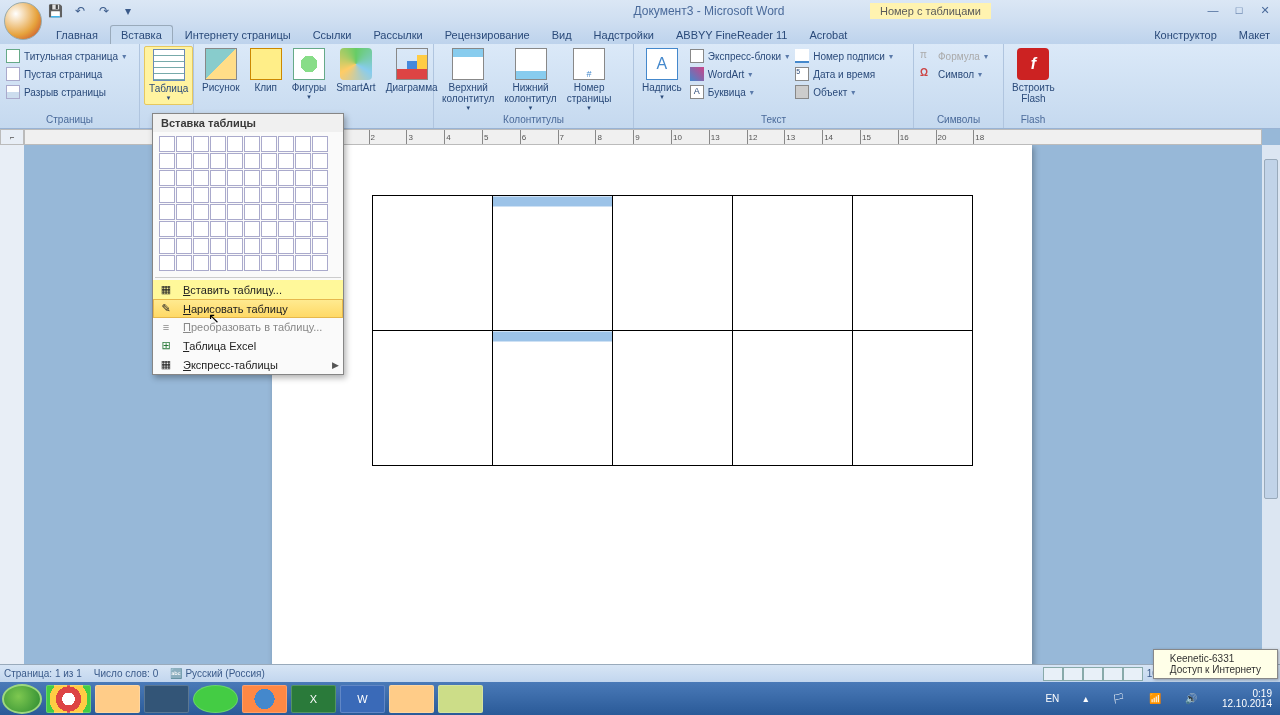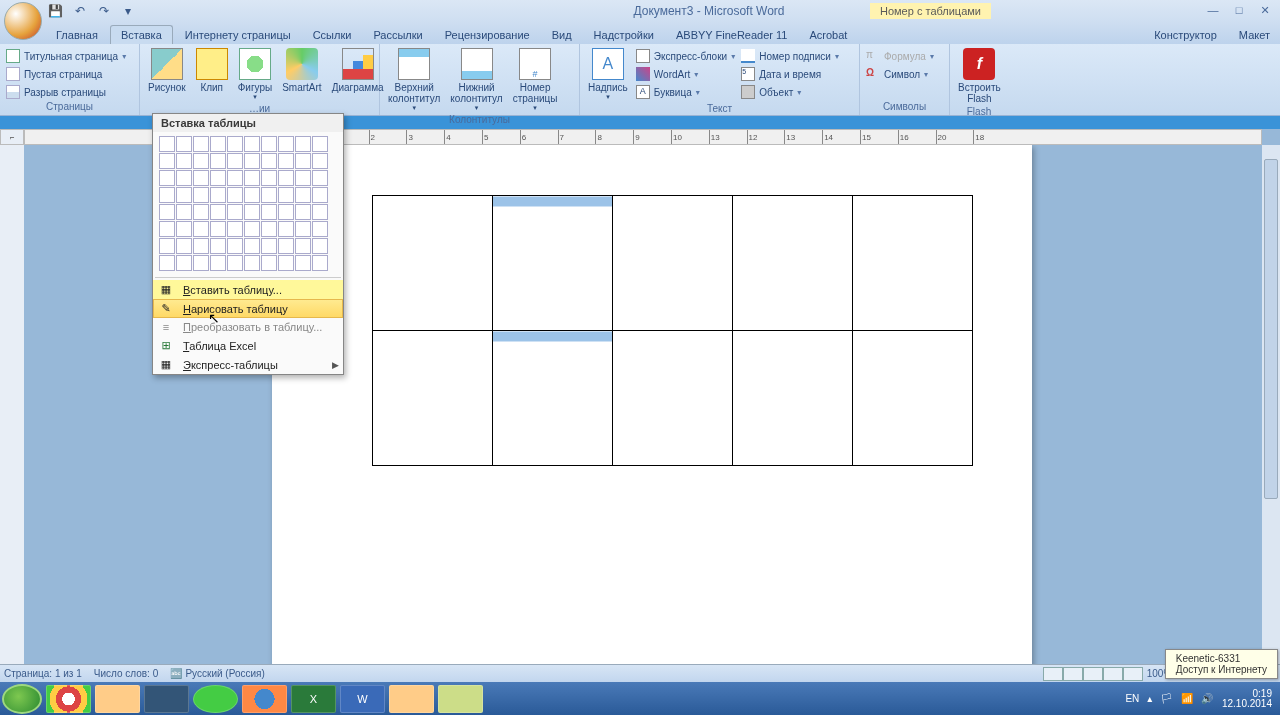--- a/index.html
+++ b/index.html
@@ -15,21 +15,21 @@
   .win-controls { position: absolute; right: 2px; top: 2px; display: flex; }
   .win-btn { width: 26px; height: 16px; display: flex; align-items: center; justify-content: center; color: #4a6a9a; font-size: 11px; }
   
   
   .tabs { height: 22px; background: linear-gradient(#cedef1,#bdd3ec); display: flex; align-items: flex-end; padding-left: 46px; gap: 2px; }
   .tab { padding: 3px 10px; color: #2a4a7a; font-size: 11px; cursor: pointer; }
   .tab.active { background: #c8dbf0; border: 1px solid #9ab; border-bottom: none; border-radius: 3px 3px 0 0; }
   .tabs .spacer { flex: 1; }
   
   
-  .ribbon { height: 72px; background: linear-gradient(#dbe9f8,#c5d9ef); display: flex; border-bottom: 1px solid #99b3d4; }
+  .ribbon { height: 85px; background: linear-gradient(#dbe9f8,#c5d9ef); display: flex; border-bottom: 1px solid #99b3d4; }
   .group { border-right: 1px solid #b0c5df; padding: 2px 4px; display: flex; flex-direction: column; }
   .group-body { flex: 1; display: flex; align-items: flex-start; gap: 2px; }
   .group-label { text-align: center; font-size: 10px; color: #4a6a9a; padding-bottom: 1px; }
   .vbtn { display: flex; flex-direction: column; align-items: center; justify-content: center; padding: 2px 4px; font-size: 10px; color: #2a4a7a; text-align: center; }
   .vbtn.selected { background: #fff3a0; border: 1px solid #e6c860; border-radius: 2px; }
   .icon32 { width: 32px; height: 32px; display: block; margin-bottom: 2px; }
   .small-item { display: flex; align-items: center; gap: 4px; font-size: 10px; color: #2a4a7a; padding: 1px 2px; white-space: nowrap; }
   .small-icon { width: 14px; height: 14px; display: inline-block; }
   .dropdown-arrow::after { content: " ▾"; font-size: 8px; color: #5a7aaa; }
   
@@ -66,22 +66,22 @@
   .status .right { margin-left: auto; display:flex; align-items:center; gap:4px;}
   .zoom-slider { width:80px; height:4px; background:#bcd; position:relative; }
   .zoom-slider::before { content:""; position:absolute; left:50%; top:-3px; width:6px; height:10px; background:#6a8ab8; }
   .view-btns { display:flex; }
   .view-btn { width:20px; height:14px; border:1px solid #8aa; background:#e8f0f8; }
   
   
   .taskbar { position:absolute; bottom:0; left:0; right:0; height:33px; background: linear-gradient(#4a7ab8,#2a5a98); display:flex; align-items:center; padding:0 2px; gap:4px;}
   .start { width:40px; height:30px; background: radial-gradient(circle at 40% 40%, #7ec850, #2a8a30); border-radius:50%; border:2px solid #9ed880;}
   .task-item { width:45px; height:28px; background: rgba(255,255,255,.1); border:1px solid rgba(255,255,255,.2); border-radius:2px; display:flex; align-items:center; justify-content:center;}
-  .tray { margin-left:auto; display:flex; align-items:center; gap:8px; color:#fff; font-size:10px; padding-right:6px;}
-  .tray-tip { position:absolute; right:2px; bottom:36px; background:#ffffe8; border:1px solid #888; padding:3px 10px; font-size:10px; color:#333; box-shadow:1px 1px 3px rgba(0,0,0,.3);}
+  .tray { margin-left:auto; display:flex; align-items:center; gap:24px; color:#fff; font-size:10px; padding-right:6px;}
+  .tray-tip { position:absolute; right:2px; bottom:36px; background:#ffffe8; border:1px solid #888; padding:3px 16px; font-size:10px; color:#333; box-shadow:1px 1px 3px rgba(0,0,0,.3);}
   
   u { text-decoration: underline; }
 </style>
 </head>
 <body>
 
 <div class="titlebar">
   <div class="office-btn"></div>
   <div class="qat">
     <div class="qat-item">💾</div>
@@ -124,20 +124,30 @@
       <div class="small-item">
           <span class="small-icon" style="background:#fff;border:1px solid #aac;"></span>
           <span>Пустая страница</span>
         </div>
       <div class="small-item">
           <span class="small-icon" style="background:linear-gradient(#fff 50%,#cde 50%);border:1px solid #aac;"></span>
           <span>Разрыв страницы</span>
         </div>
     </div>
     <div class="group-label">Страницы</div>
+  </div>
+  <div class="group" style="width:54px">
+    <div class="group-body">
+      <div class="vbtn selected">
+        <span class="icon32" style="background:repeating-linear-gradient(#fff 0 5px,#7aa 5px 6px),repeating-linear-gradient(90deg,#fff 0 5px,#7aa 5px 6px);border:1px solid #6a8ab8;"></span>
+        <span>Таблица</span>
+          <span style="font-size:7px">▾</span>
+      </div>
+    </div>
+    <div class="group-label">&nbsp;</div>
   </div>
   <div class="group" style="width:240px">
     <div class="group-body">
       <div class="vbtn">
           <span class="icon32" style="background:linear-gradient(135deg,#8cc 50%,#fd8 50%);border:1px solid #888;"></span>
           <span>Рисунок</span>
         </div>
       <div class="vbtn">
           <span class="icon32" style="background:#fe8;border:1px solid #c80;"></span>
           <span>Клип</span>

